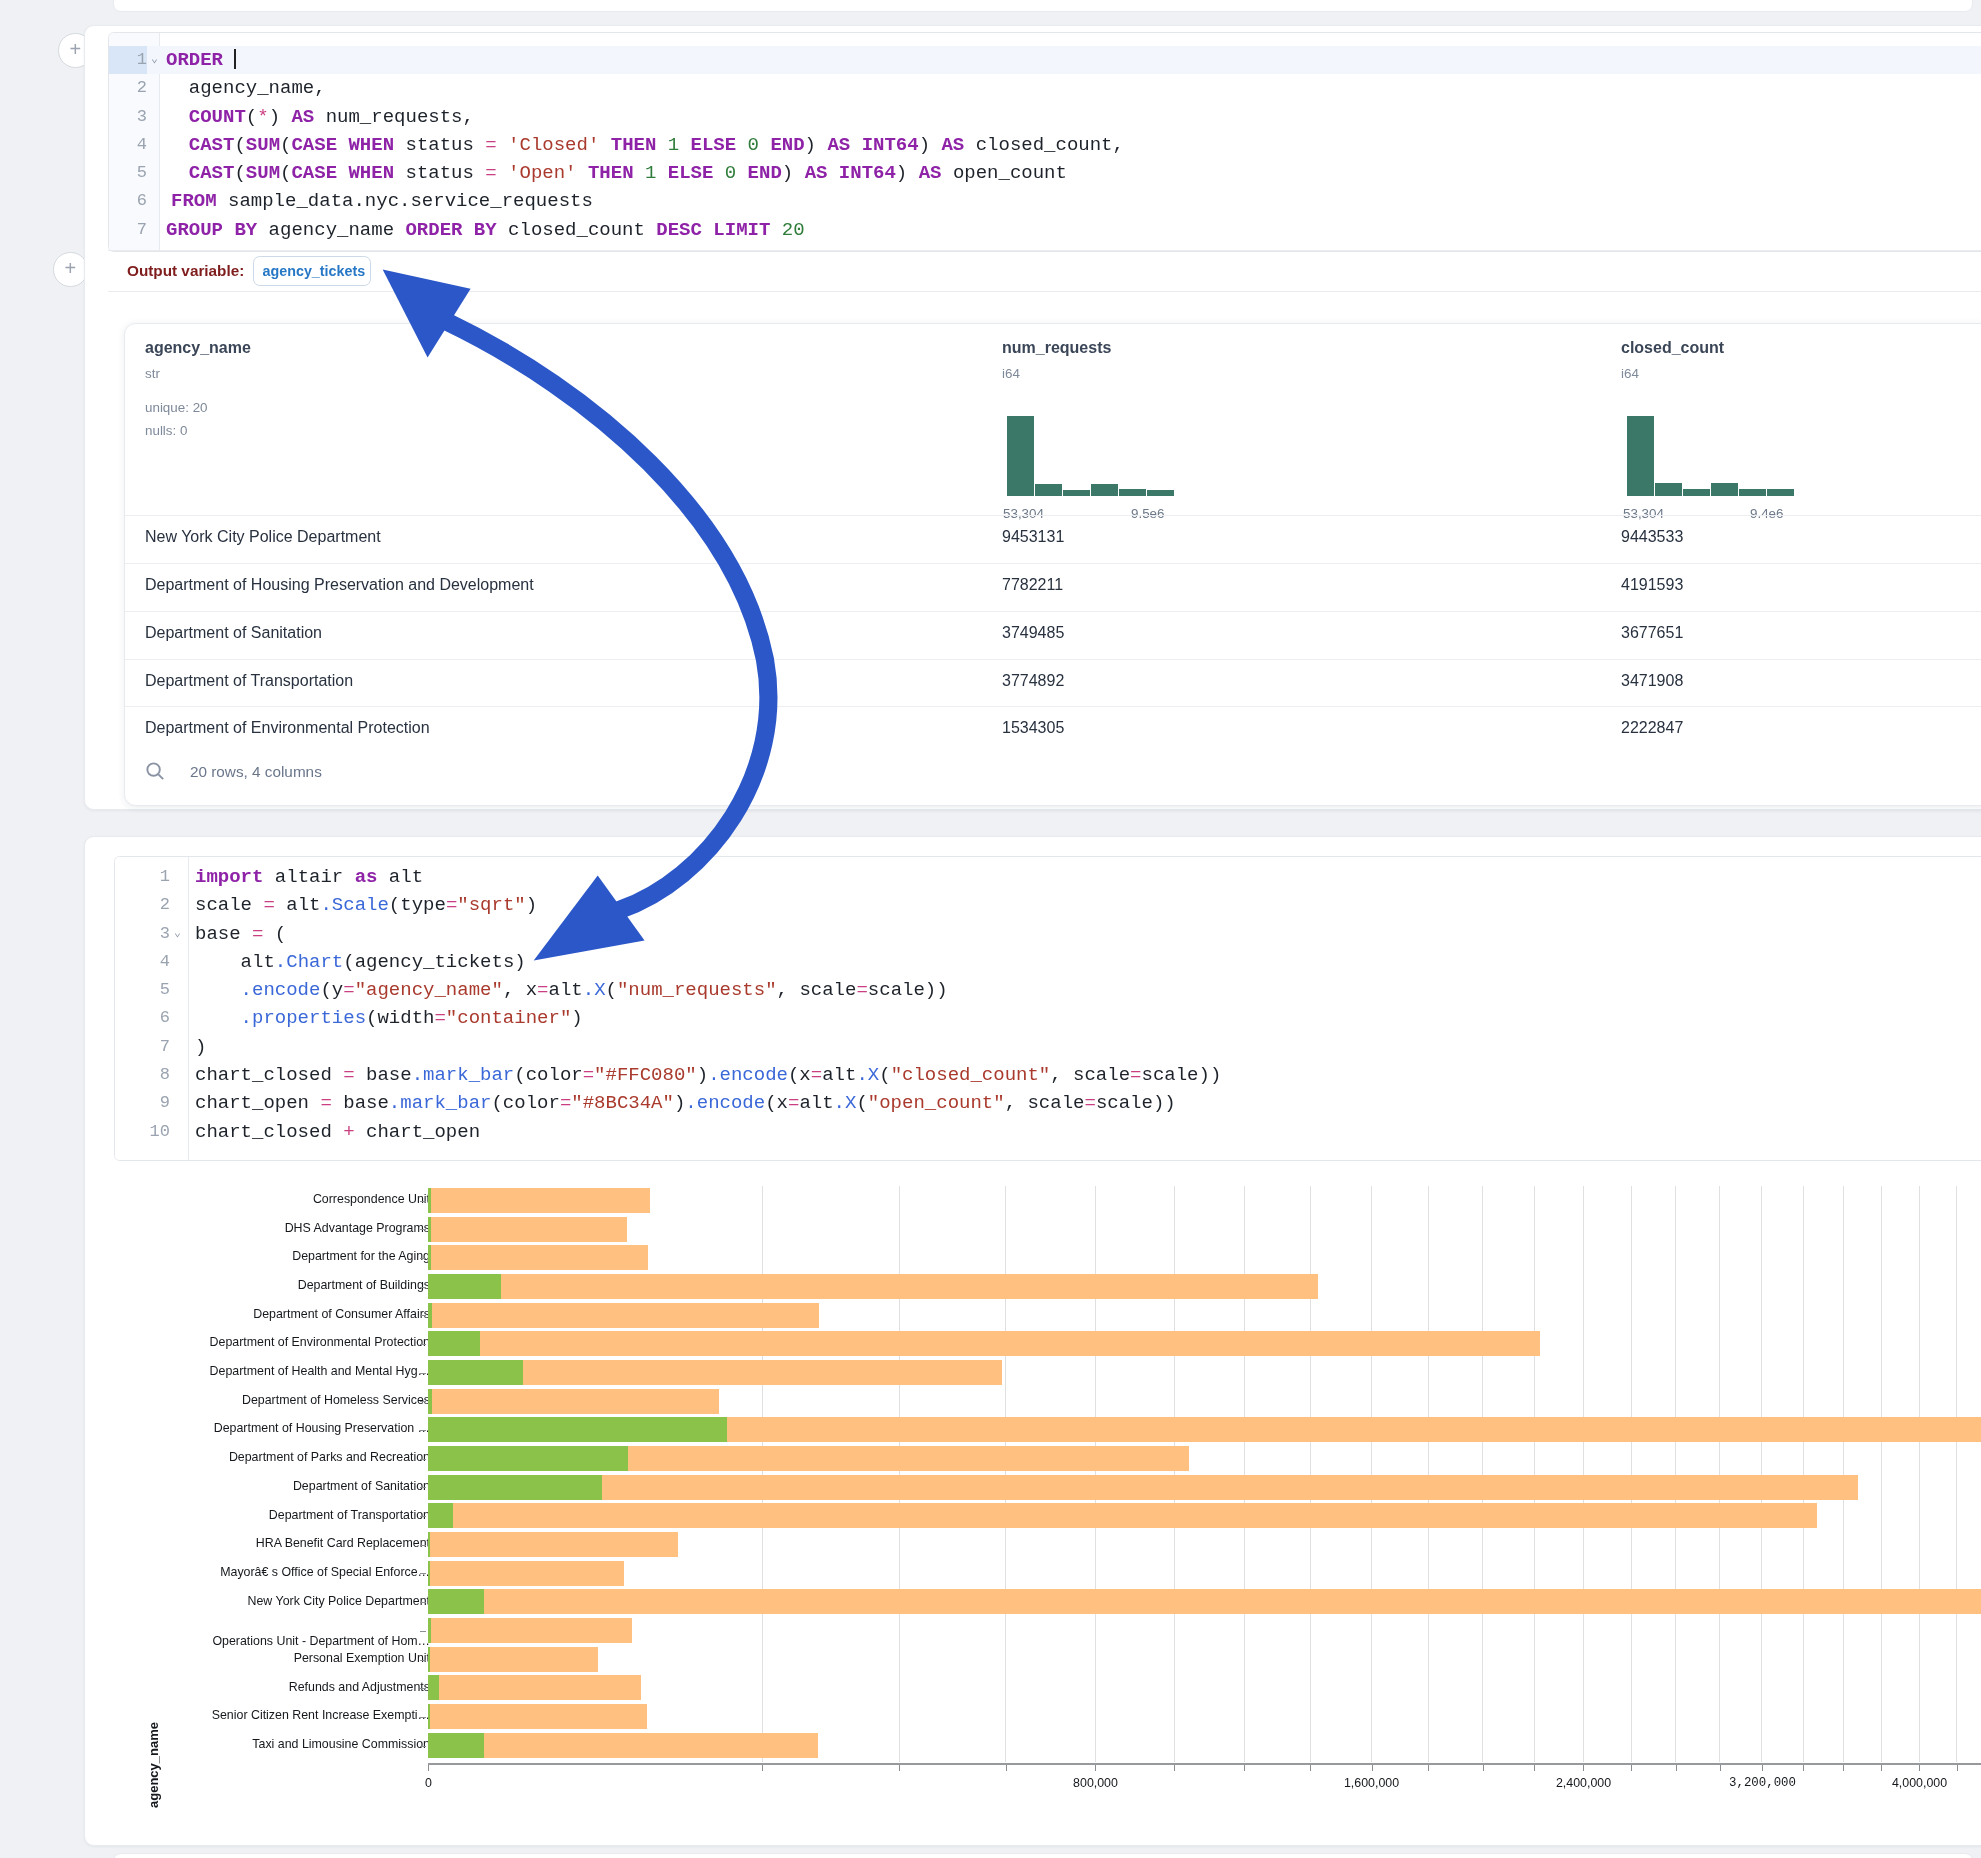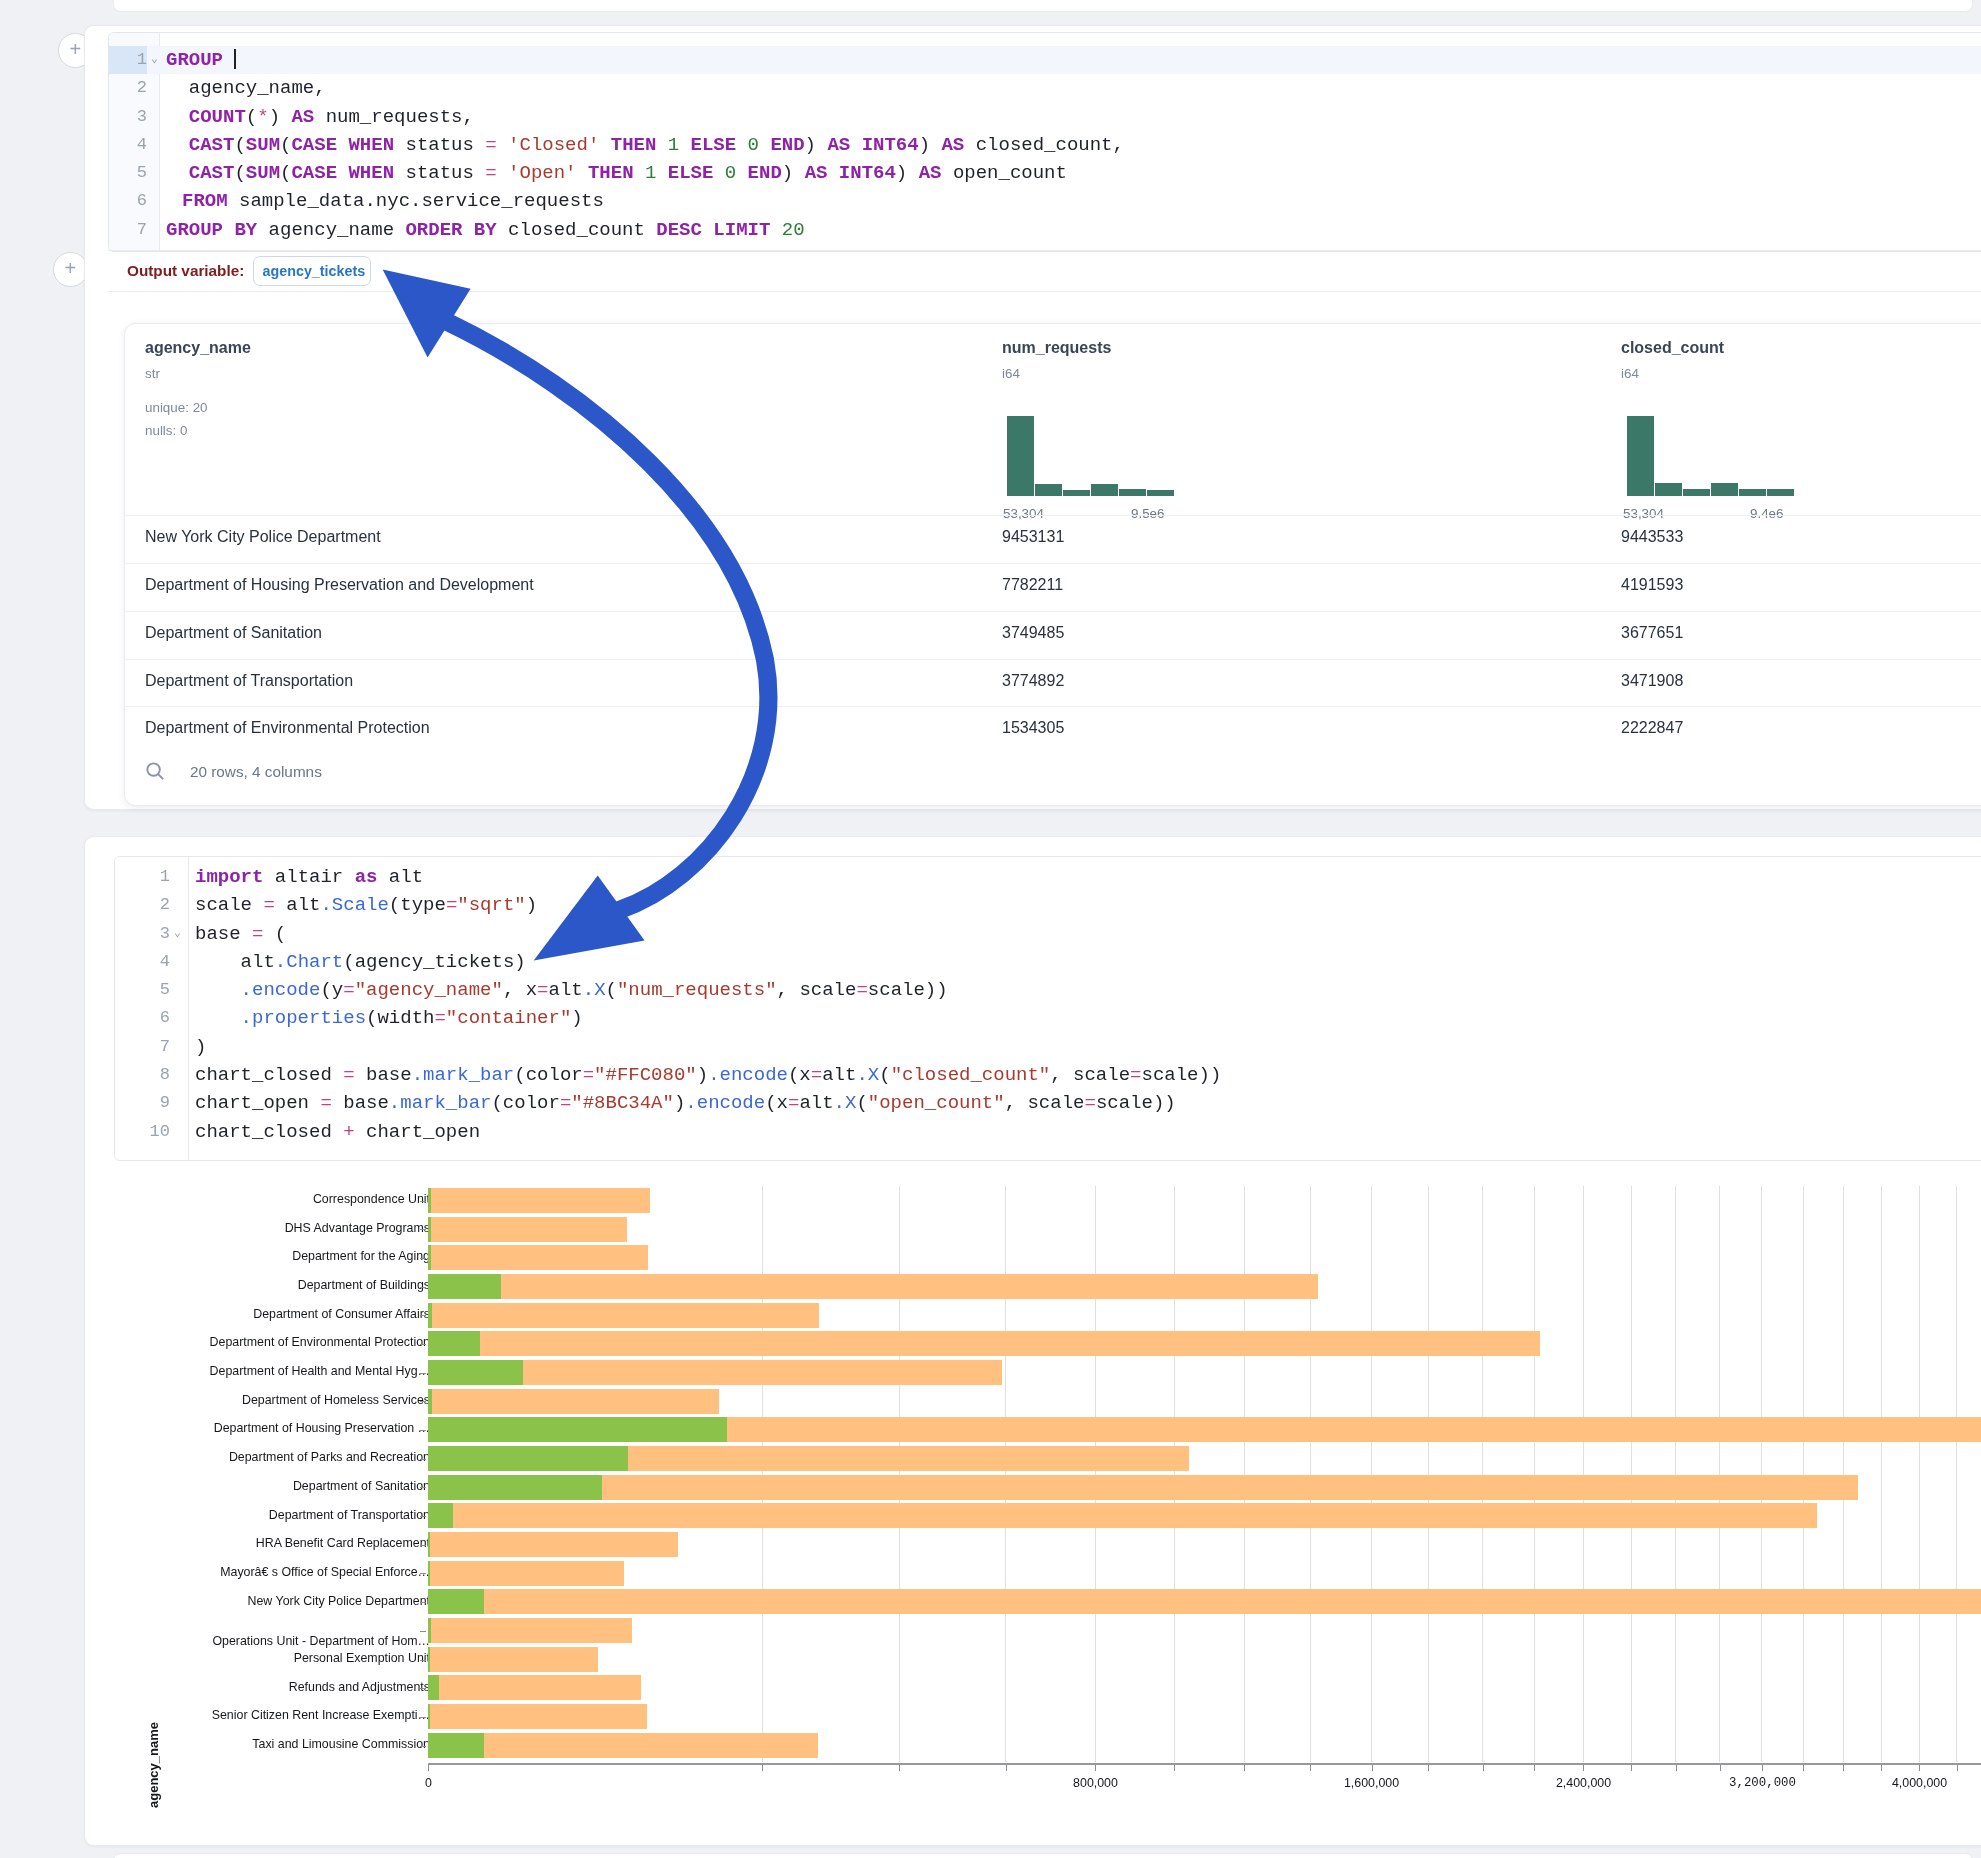--- a/index.html
+++ b/index.html
@@ -53,26 +53,26 @@
 
   <div class="sliver" style="left:113px;top:-11.5px;width:1858px;height:21px;border-radius:0 0 7.6px 7.6px;"></div>
 
   <div class="plusbtn" style="left:58px;top:33px;">+</div>
   <div class="plusbtn" style="left:53px;top:252px;">+</div>
 
   <div class="card" style="left:84px;top:25px;width:1912px;height:783px;">
     <div class="editor" style="left:23px;top:5.7px;right:-1.9px;height:218px;">
       <div class="gut"></div>
       <div id="sql-lines" style="position:absolute;left:0;top:13.4px;right:0;">
-          <div class="codeline" style="top: 0px; background: rgb(243, 247, 253);"><span class="lnum" style="left: 0px; top: 0px; background: rgb(217, 230, 247); width: 38px; padding-right: 0px;">1</span><span class="chev" style="left: 42px;">⌄</span><span style="position: absolute; left: 57px;"><span class="tok-k">GROUP</span><span class="tok-p"> </span><span class="cursor"></span></span></div>
+          <div class="codeline" style="top: 0px; background: rgb(243, 247, 253);"><span class="lnum" style="left: 0px; top: 0px; background: rgb(217, 230, 247); width: 38px; padding-right: 0px;">1</span><span class="chev" style="left: 42px;">⌄</span><span style="position: absolute; left: 57px;"><span class="tok-k">ORDER</span><span class="tok-p"> </span><span class="cursor"></span></span></div>
           <div class="codeline" style="top: 28px;"><span class="lnum" style="left: 1.9px; top: 0px;">2</span><span style="position: absolute; left: 57px;"><span class="tok-p">  agency_name,</span></span></div>
           <div class="codeline" style="top: 57px;"><span class="lnum" style="left: 1.9px; top: 0px;">3</span><span style="position: absolute; left: 57px;"><span class="tok-p">  </span><span class="tok-k">COUNT</span><span class="tok-p">(</span><span class="tok-o">*</span><span class="tok-p">) </span><span class="tok-k">AS</span><span class="tok-p"> num_requests,</span></span></div>
           <div class="codeline" style="top: 85px;"><span class="lnum" style="left: 1.9px; top: 0px;">4</span><span style="position: absolute; left: 57px;"><span class="tok-p">  </span><span class="tok-k">CAST</span><span class="tok-p">(</span><span class="tok-k">SUM</span><span class="tok-p">(</span><span class="tok-k">CASE</span><span class="tok-p"> </span><span class="tok-k">WHEN</span><span class="tok-p"> status </span><span class="tok-o">=</span><span class="tok-p"> </span><span class="tok-s">'Closed'</span><span class="tok-p"> </span><span class="tok-k">THEN</span><span class="tok-p"> </span><span class="tok-n">1</span><span class="tok-p"> </span><span class="tok-k">ELSE</span><span class="tok-p"> </span><span class="tok-n">0</span><span class="tok-p"> </span><span class="tok-k">END</span><span class="tok-p">) </span><span class="tok-k">AS</span><span class="tok-p"> </span><span class="tok-k">INT64</span><span class="tok-p">) </span><span class="tok-k">AS</span><span class="tok-p"> closed_count,</span></span></div>
           <div class="codeline" style="top: 113px;"><span class="lnum" style="left: 1.9px; top: 0px;">5</span><span style="position: absolute; left: 57px;"><span class="tok-p">  </span><span class="tok-k">CAST</span><span class="tok-p">(</span><span class="tok-k">SUM</span><span class="tok-p">(</span><span class="tok-k">CASE</span><span class="tok-p"> </span><span class="tok-k">WHEN</span><span class="tok-p"> status </span><span class="tok-o">=</span><span class="tok-p"> </span><span class="tok-s">'Open'</span><span class="tok-p"> </span><span class="tok-k">THEN</span><span class="tok-p"> </span><span class="tok-n">1</span><span class="tok-p"> </span><span class="tok-k">ELSE</span><span class="tok-p"> </span><span class="tok-n">0</span><span class="tok-p"> </span><span class="tok-k">END</span><span class="tok-p">) </span><span class="tok-k">AS</span><span class="tok-p"> </span><span class="tok-k">INT64</span><span class="tok-p">) </span><span class="tok-k">AS</span><span class="tok-p"> open_count</span></span></div>
-          <div class="codeline" style="top: 141px;"><span class="lnum" style="left: 1.9px; top: 0px;">6</span><span style="position: absolute; left: 73px;"><span class="tok-k">FROM</span><span class="tok-p"> sample_data.nyc.service_requests</span></span></div>
+          <div class="codeline" style="top: 141px;"><span class="lnum" style="left: 1.9px; top: 0px;">6</span><span style="position: absolute; left: 62px;"><span class="tok-k">FROM</span><span class="tok-p"> sample_data.nyc.service_requests</span></span></div>
           <div class="codeline" style="top: 170px;"><span class="lnum" style="left: 1.9px; top: 0px;">7</span><span style="position: absolute; left: 57px;"><span class="tok-k">GROUP BY</span><span class="tok-p"> agency_name </span><span class="tok-k">ORDER BY</span><span class="tok-p"> closed_count </span><span class="tok-k">DESC</span><span class="tok-p"> </span><span class="tok-k">LIMIT</span><span class="tok-p"> </span><span class="tok-n">20</span></span></div>
         </div>
     </div>
     <div class="divider" style="left:23px;right:0;top:224px;"></div>
     <div class="outlabel" style="left:42px;top:236px;">Output variable:</div>
     <div class="pill" style="left:168px;top:230px;width:107px;height:28px;">agency_tickets</div>
     <div class="divider" style="left:23px;right:0;top:265px;"></div>
 
     <div style="position:absolute;left:39px;top:297px;width:1874px;height:481px;background:#fff;border:1px solid #e7eaee;border-radius:11.5px;box-shadow:0 1.9px 7.6px rgba(20,35,60,.08);overflow:hidden;">
       <div id="table-headers">

